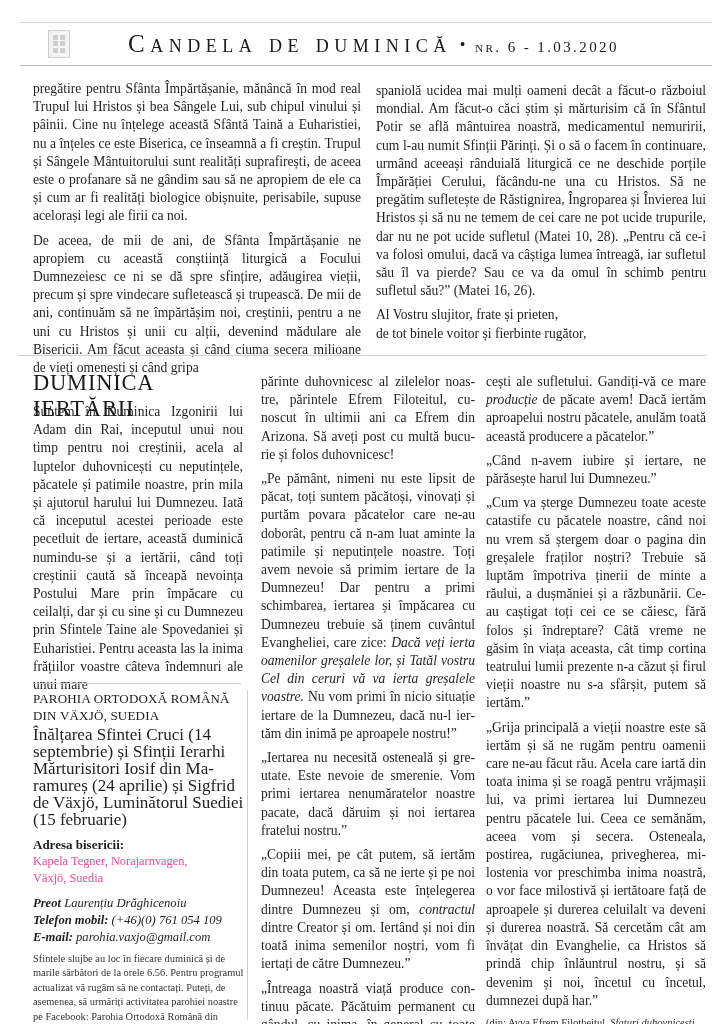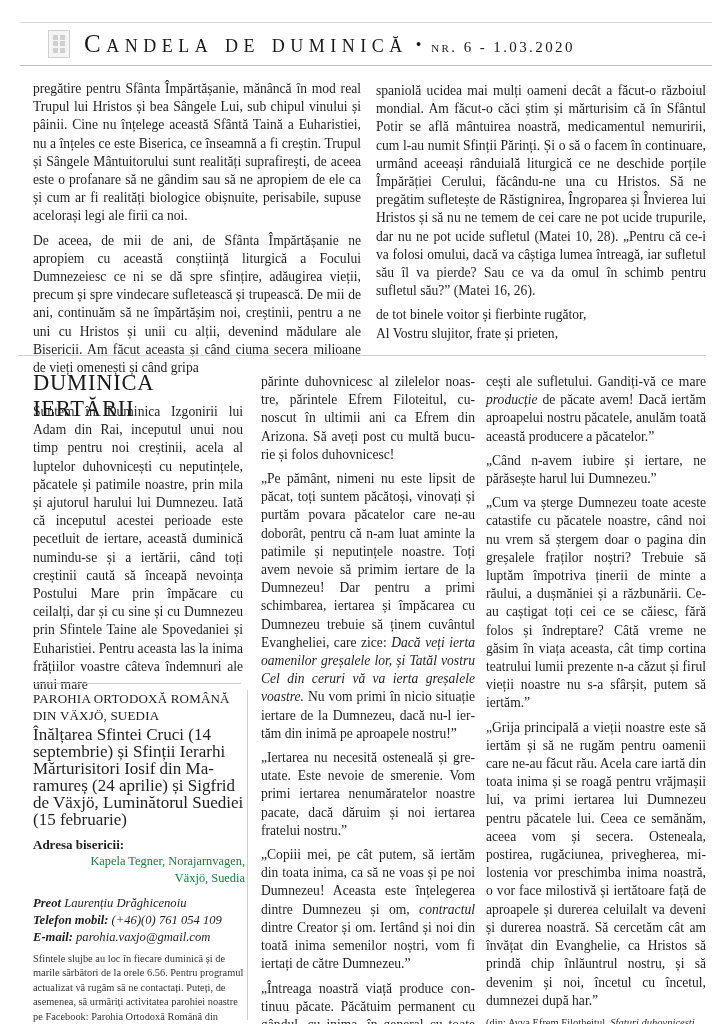--- a/index.html
+++ b/index.html
@@ -7,21 +7,21 @@
     width: 724px; height: 1024px; position: relative; overflow: hidden;
     font-family: "DejaVu Serif", "Liberation Serif", serif;
     color: #1e1e1e;
   }
   .page { position: absolute; left: 0; top: 0; width: 724px; height: 1024px; }
 
   
   .header {
     position: absolute; left: 20px; top: 22px; width: 692px; height: 42px;
     border-top: 1px solid #d8d8d8; border-bottom: 1px solid #bdbdbd;
-    display: flex; align-items: center;
+    display: flex; align-items: center; gap: 44px;
   }
   .logo {
     width: 22px; height: 28px; margin-left: 28px; margin-right: 14px;
     border: 1px solid #d0d0d0; background: #f4f4f4; box-sizing: border-box;
     display: flex; flex-wrap: wrap; align-content: space-around; justify-content: space-around; padding: 3px;
   }
   .logo i { display:block; width: 5px; height: 5px; background:#cfcfcf; }
   .masthead {
     font-family: "Liberation Serif", serif; font-size: 25px; letter-spacing: 5.5px;
     color: #1a1a1a; white-space: nowrap; font-variant: small-caps;
@@ -57,21 +57,21 @@
   .c1 .p, .c2 .p, .c3 .p { font-size: 13.6px; line-height: 18.2px; }
   .source { margin: 5px 0 0; font-size: 10.5px; line-height: 15px; color: #2a2a2a; }
 
   
   .parish-divider { position: absolute; left: 33px; top: 683px; width: 208px; height: 1px; background: #cfcfcf; }
   .parish-vline { position: absolute; left: 247px; top: 690px; width: 1px; height: 330px; background: #cfcfcf; }
   .parish { position: absolute; left: 33px; top: 690px; width: 212px; font-family: "Liberation Serif", serif; }
   .parish-name { margin: 0; font-size: 13px; line-height: 17px; letter-spacing: 0.2px; color: #1a1a1a; }
   .parish-patrons { margin: 2px 0 0; font-size: 17px; line-height: 17px; color: #1f1f1f; }
   .parish-label { margin: 8px 0 0; font-size: 13px; line-height: 17px; font-weight: bold; }
-  .parish-addr { margin: 0; font-size: 12.4px; line-height: 17px; color: #15803d; text-align: right; }
+  .parish-addr { margin: 0; font-size: 12.4px; line-height: 17px; color: #ec4899; }
   .contact { margin: 8px 0 0; font-size: 12.6px; line-height: 17px; }
   .contact-line { display: block; white-space: nowrap; font-style: italic; }
   .contact b { font-weight: bold; }
   .schedule { margin: 6px 0 0; font-size: 10.4px; line-height: 14.4px; color: #333; }
 </style>
 </head>
 <body>
 
 <div class="page">
 
@@ -90,38 +90,38 @@
   </div>
 
   <div class="col top-left">
     <p class="p">pregătire pentru Sfânta Împărtășanie, mănâncă în mod real Trupul lui Hristos și bea Sângele Lui, sub chipul vi­nului și pâinii. Cine nu înțelege această Sfântă Taină a Euharistiei, nu a înțeles ce este Biserica, ce înseamnă a fi creștin. Trupul și Sângele Mântuitorului sunt realități suprafirești, de aceea este o profanare să ne gândim sau să ne apropiem de ele ca și cum ar fi realități biologice obișnuite, perisabile, supuse acelorași legi ale firii ca noi.</p>
     <p class="p">De aceea, de mii de ani, de Sfânta Împărtășanie ne apropiem cu această conștiință liturgică a Focului Dumnezeiesc ce ni se dă spre sfințire, adăugirea vieții, precum și spre vindeca­re sufletească și trupească. De mii de ani, continuăm să ne împărtășim noi, creștinii, pentru a ne uni cu Hristos și unii cu alții, devenind mădulare ale Bisericii. Am făcut aceasta și când ciuma secera milioane de vieți omenești și când gripa</p>
   </div>
 
   <div class="col top-right">
     <p class="p">spaniolă ucidea mai mulți oameni decât a făcut-o războiul mondial. Am făcut-o căci știm și mărturisim că în Sfântul Potir se află mântuirea noastră, medicamentul nemuririi, cum l-au numit Sfinții Părinți. Și o să o facem în conti­nuare, urmând aceeași rânduială liturgică ce ne deschide porțile Împărăției Cerului, făcându-ne una cu Hristos. Să ne pregătim sufletește de Răstignirea, Îngroparea și Învierea lui Hristos și să nu ne temem de cei care ne pot ucide trupurile, dar nu ne pot ucide sufletul (Matei 10, 28). „Pentru că ce-i va folosi omului, dacă va câștiga lumea întreagă, iar sufletul său îl va pierde? Sau ce va da omul în schimb pentru sufletul său?” (Matei 16, 26).</p>
     <div style="margin-top:6px">
+      <p class="sig-line">Al Vostru slujitor, frate și prieten,</p>
       <p class="sig-line">de tot binele voitor și fierbinte rugător,</p>
-      <p class="sig-line">Al Vostru slujitor, frate și prieten,</p>
     </div>
   </div>
 
   <div class="divider"></div>
 
   <h1 class="article-title">DUMINICA IERTĂRII</h1>
 
   <div class="col c1">
     <p class="p">Suntem în Duminica Izgonirii lui Adam din Rai, inceputul unui nou timp pentru noi creștinii, acela al luptelor duhovnicești cu neputințe­le, păcatele și patimile noastre, prin mila și ajutorul harului lui Dumne­zeu. Iată că inceputul acestei perioa­de este pecetluit de iertare, această duminică numindu-se și a iertării, când toți creștinii caută să înceapă nevoința Postului Mare prin împă­care cu ceilalți, dar și cu sine și cu Dumnezeu prin Sfintele Taine ale Spovedaniei și Euharistiei. Pentru aceasta las la inima frățiilor voas­tre câteva îndemnuri ale unui mare</p>
   </div>
 
   <div class="col c2">
     <p class="p">părinte duhovnicesc al zilelelor noas­tre, părintele Efrem Filoteitul, cu­noscut în ultimii ani ca Efrem din Arizona. Să aveți post cu multă bucu­rie și folos duhovnicesc!</p>
     <p class="p"><span>„Pe pământ, nimeni nu este lipsit de păcat, toți suntem păcătoși, vinovați și purtăm povara păcatelor care ne-au doborât, pentru că n-am luat amin­te la patimile și neputințele noastre. Toți avem nevoie să primim iertare de la Dumnezeu! Dar pentru a primi schimbarea, iertarea și împăcarea cu Dumnezeu trebuie să ținem cuvântul Evangheliei, care zice: </span><span class="it">Dacă veți ierta oamenilor greșalele lor, și Tatăl vostru Cel din ceruri vă va ierta greșalele voastre.</span><span> Nu vom primi în nicio situație ier­tare de la Dumnezeu, dacă nu-l ier­tăm din inimă pe aproapele nostru!”</span></p>
     <p class="p">„Iertarea nu necesită osteneală și gre­utate. Este nevoie de smerenie. Vom primi iertarea nenumăratelor noas­tre pacate, dacă dăruim și noi ierta­rea fratelui nostru.”</p>
-    <p class="p"><span>„Copiii mei, pe cât putem, să iertăm din toata inima, ca să ne voas și pe noi Dumnezeu! Aceasta este înțelege­rea dintre Dumnezeu și om, </span><span class="it">contractul</span><span> dintre Creator și om. Iertând și noi din toată inima semenilor noștri, vom fi iertați de către Dumnezeu.”</span></p>
+    <p class="p"><span>„Copiii mei, pe cât putem, să iertăm din toata putem, ca să ne ierte și pe noi Dumnezeu! Aceasta este înțelege­rea dintre Dumnezeu și om, </span><span class="it">contractul</span><span> dintre Creator și om. Iertând și noi din toată inima semenilor noștri, vom fi iertați de către Dumnezeu.”</span></p>
     <p class="p">„Întreaga noastră viață produce con­tinuu păcate. Păcătuim permanent cu gândul, cu inima, în general cu toate simțurile trupești și duhovni­</p>
   </div>
 
   <div class="col c3">
     <p class="p"><span>cești ale sufletului. Gandiți-vă ce mare </span><span class="it">producție</span><span> de păcate avem! Dacă iertăm aproapelui nostru păcatele, anulăm toată această producere a păcatelor.”</span></p>
     <p class="p">„Când n-avem iubire și iertare, ne părăsește harul lui Dumnezeu.”</p>
     <p class="p">„Cum va șterge Dumnezeu toate aces­te catastife cu păcatele noastre, când noi nu vrem să ștergem doar o pagina din greșalele fraților noștri? Trebuie să luptăm împotriva ținerii de minte a răului, a dușmăniei și a răzbunării. Ce-au caștigat toți cei ce se căiesc, fără folos și îndreptare? Câtă vreme ne găsim în viața aceasta, cât timp cortina teatrului lumii prezente n-a căzut și firul vieții noastre nu s-a sfâr­șit, putem să iertăm.”</p>
     <p class="p">„Grija principală a vieții noastre este să iertăm și să ne rugăm pentru oamenii care ne-au făcut rău. Acela care iartă din toata inima și se roagă pentru vrăj­mașii lui, va primi iertarea lui Dumne­zeu pentru păcatele lui. Ceea ce semă­năm, aceea vom și secera. Osteneala, postirea, rugăciunea, privegherea, mi­lostenia vor preschimba inima noas­tră, o vor face milostivă și iertătoare față de aproapele și durerea celuilalt va deveni și durerea noastră. Să cercetăm cât am învățat din Evanghelie, ca Hris­tos să prindă chip înlăuntrul nostru, și să devenim și noi, încetul cu încetul, dumnezei după har.”</p>
     <p class="source"><span>(din: Avva Efrem Filotheitul, </span><span style="font-style:italic">Sfaturi duhovni­cești</span><span>, Editura Egumenita, 2012)</span></p>
   </div>

